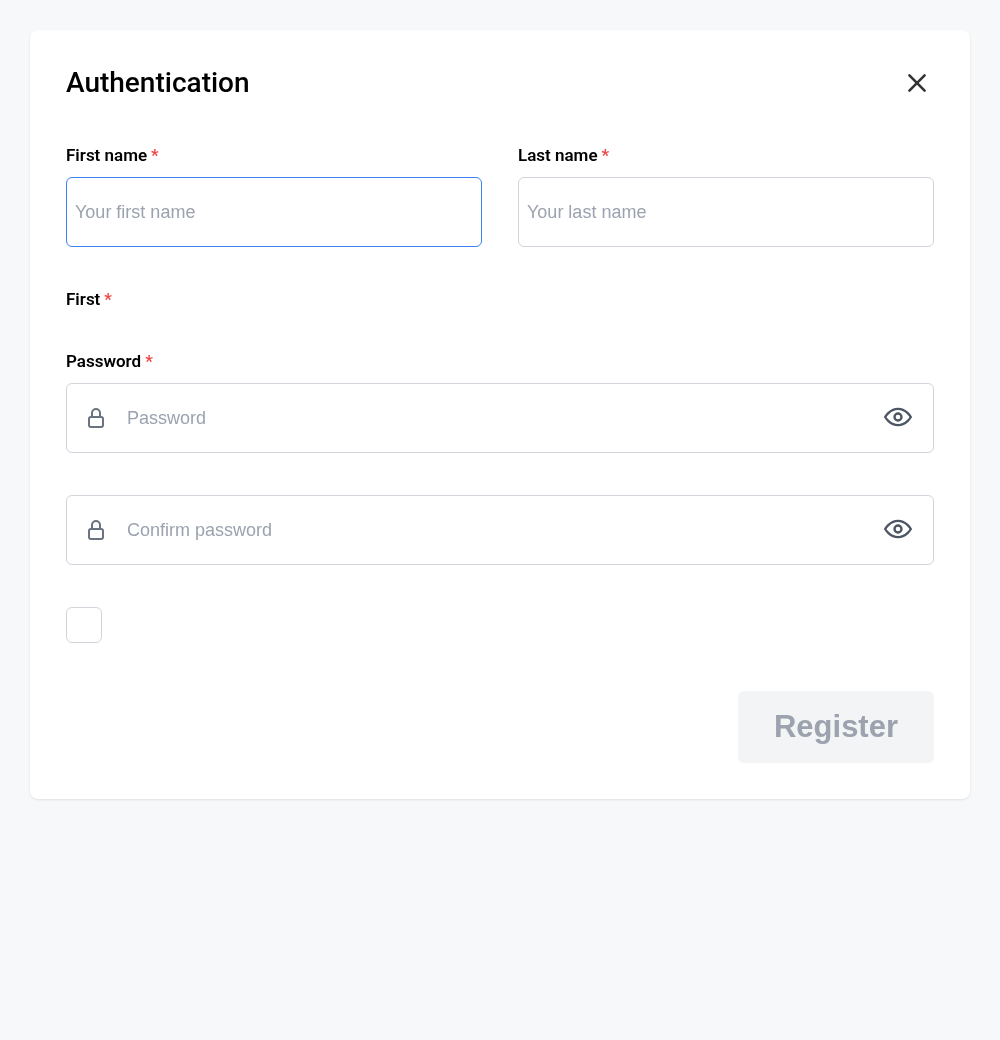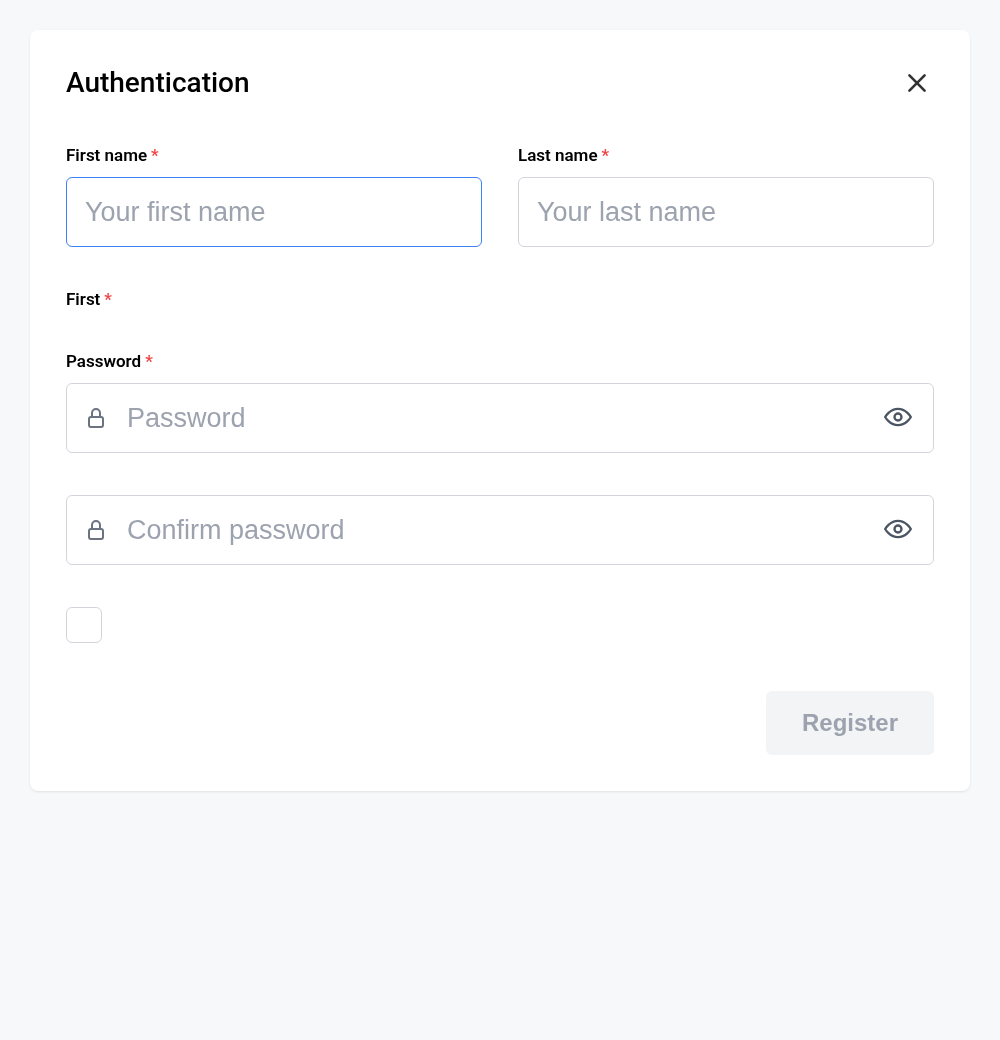--- a/index.html
+++ b/index.html
@@ -72,22 +72,22 @@
     .input-wrapper {
       position: relative;
       display: flex;
       align-items: center;
     }
     .input-field {
       width: 100%;
       height: 70px;
       border: 1px solid #d1d5db;
       border-radius: 6px;
-      padding: 0 18px;
-      font-size: 27px;
+      padding: 0 8px;
+      font-size: 18px;
       color: #000;
       background: #fff;
       outline: none;
     }
     .input-field::placeholder {
       color: #9ca3af;
     }
     .input-field.focused {
       border-color: #3b82f6;
     }
@@ -141,21 +141,21 @@
     }
     .modal-footer {
       display: flex;
       justify-content: flex-end;
     }
     .register-btn {
       background: #f3f4f6;
       border: none;
       border-radius: 6px;
       padding: 18px 36px;
-      font-size: 24px;
+      font-size: 31px;
       font-weight: 600;
       color: #9ca3af;
       cursor: pointer;
     }
   </style>
 </head>
 <body>
 
 <div class="modal">
   <div class="modal-header">

